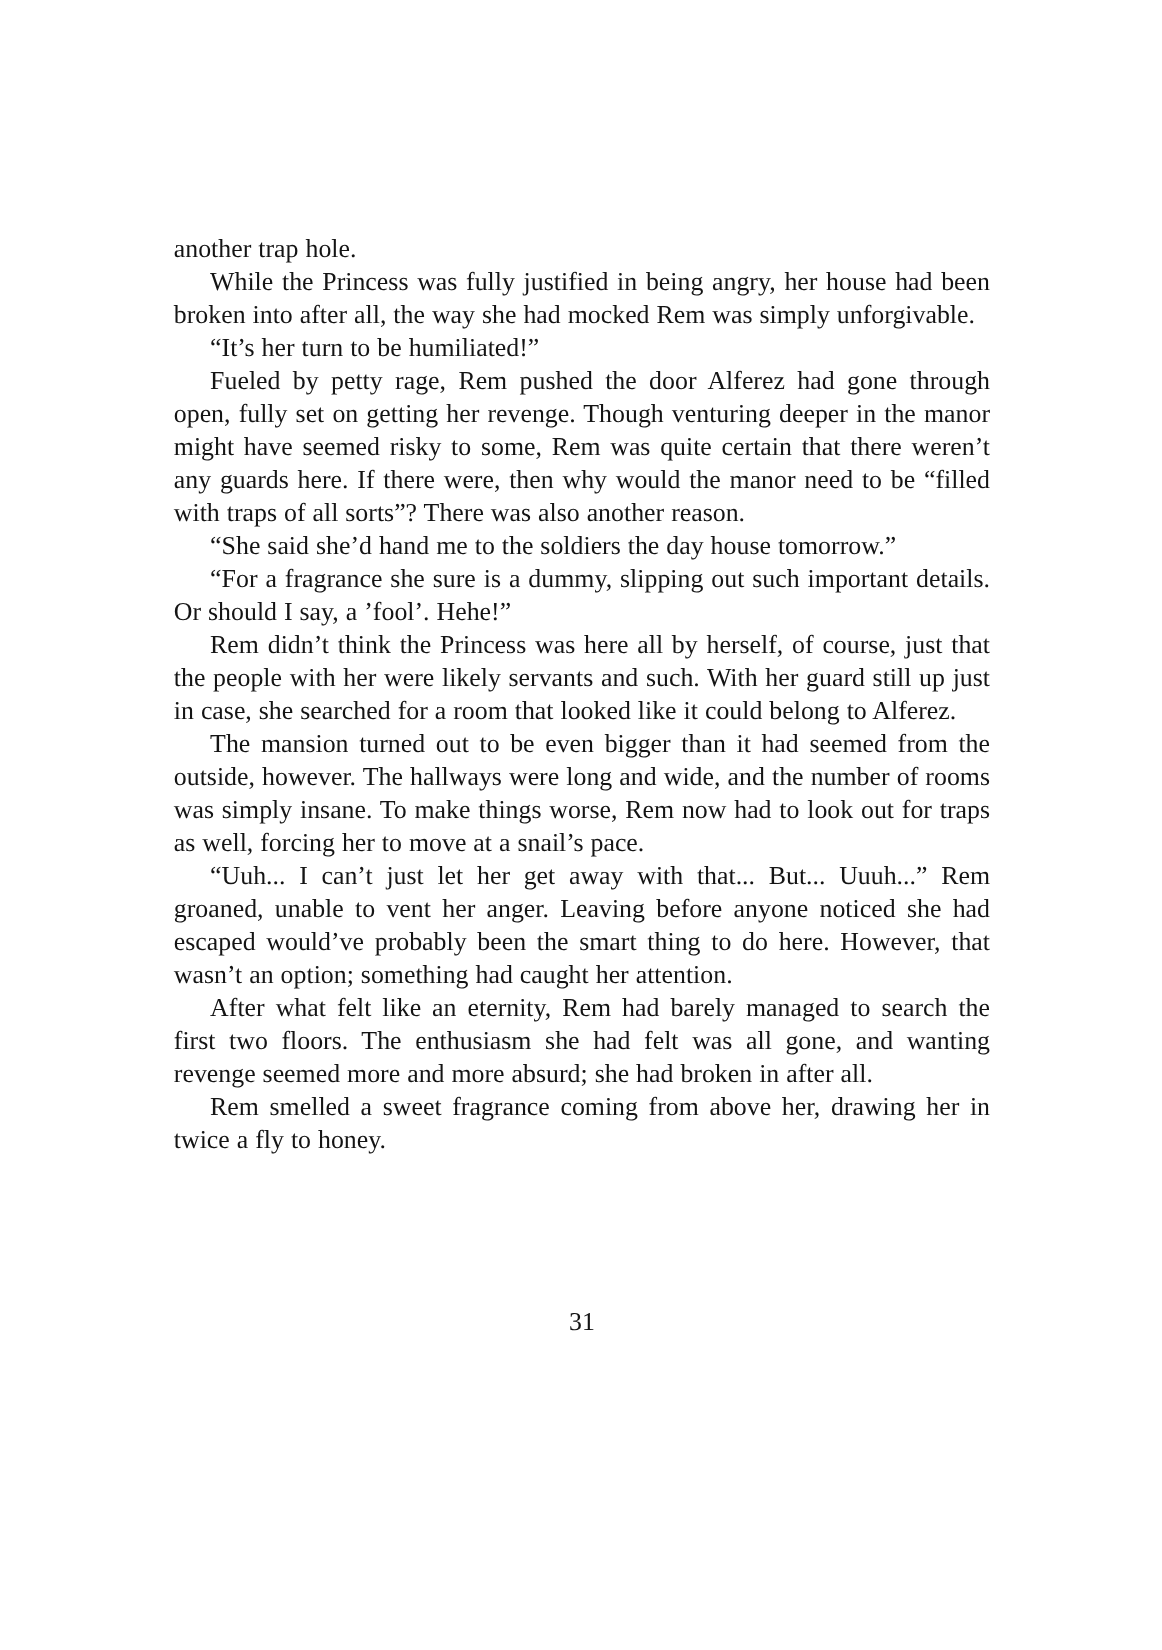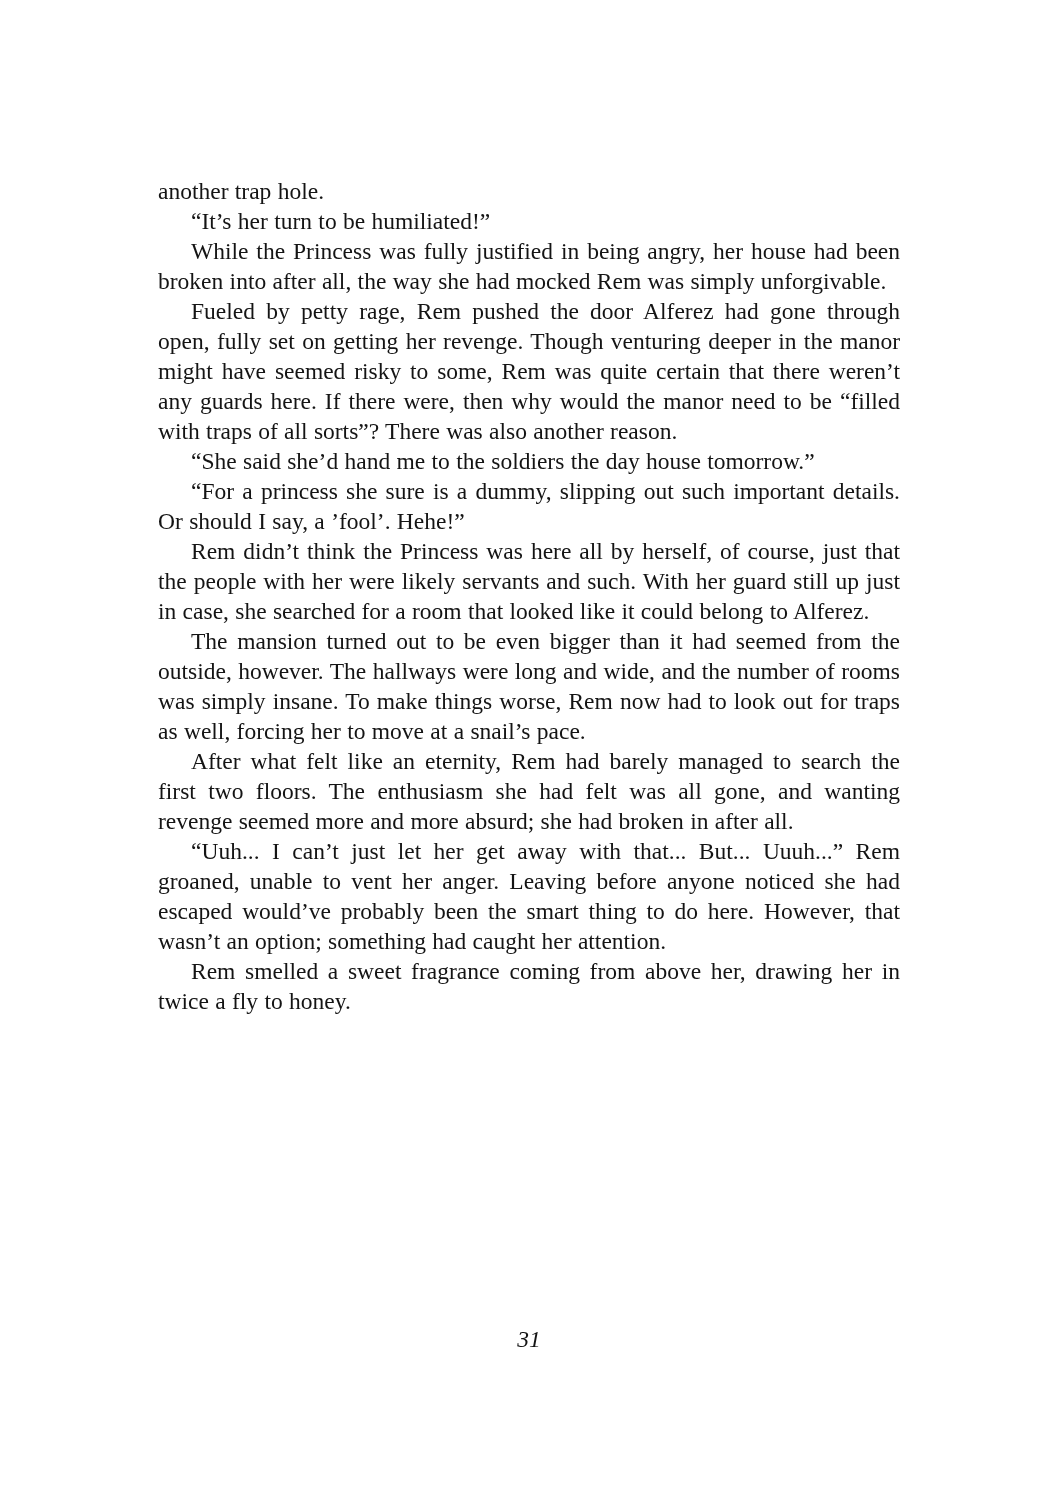--- a/index.html
+++ b/index.html
@@ -24,42 +24,42 @@
     text-align: justify;
   }
   .text-block p {
     margin: 0;
     padding: 0;
     text-indent: 33px;
     word-spacing: 0.02em;
   }
   .text-block p.continuation {
     text-indent: 0;
+    margin-top: 36px;
   }
   .page-number {
     position: absolute;
     left: 158px;
-    top: 1324px;
+    top: 1187px;
     width: 742px;
     font-size: 23.5px;
     line-height: 30px;
     text-align: center;
-    font-style: italic;
   }
 </style>
 </head>
 <body>
 
 <div class="text-block">
   <p class="continuation">another trap hole.</p>
+  <p>While the Princess was fully justified in being angry, her house had been broken into after all, the way she had mocked Rem was simply unforgivable.</p>
   <p>“It’s her turn to be humiliated!”</p>
-  <p>While the Princess was fully justified in being angry, her house had been broken into after all, the way she had mocked Rem was simply unforgivable.</p>
   <p>Fueled by petty rage, Rem pushed the door Alferez had gone through open, fully set on getting her revenge. Though venturing deeper in the manor might have seemed risky to some, Rem was quite certain that there weren’t any guards here. If there were, then why would the manor need to be “filled with traps of all sorts”? There was also another reason.</p>
   <p>“She said she’d hand me to the soldiers the day house tomorrow.”</p>
-  <p>“For a princess she sure is a dummy, slipping out such important details. Or should I say, a ’fool’. Hehe!”</p>
+  <p>“For a fragrance she sure is a dummy, slipping out such important details. Or should I say, a ’fool’. Hehe!”</p>
   <p>Rem didn’t think the Princess was here all by herself, of course, just that the people with her were likely servants and such. With her guard still up just in case, she searched for a room that looked like it could belong to Alferez.</p>
   <p>The mansion turned out to be even bigger than it had seemed from the outside, however. The hallways were long and wide, and the number of rooms was simply insane. To make things worse, Rem now had to look out for traps as well, forcing her to move at a snail’s pace.</p>
+  <p>“Uuh... I can’t just let her get away with that... But... Uuuh...” Rem groaned, unable to vent her anger. Leaving before anyone noticed she had escaped would’ve probably been the smart thing to do here. However, that wasn’t an option; something had caught her attention.</p>
   <p>After what felt like an eternity, Rem had barely managed to search the first two floors. The enthusiasm she had felt was all gone, and wanting revenge seemed more and more absurd; she had broken in after all.</p>
-  <p>“Uuh... I can’t just let her get away with that... But... Uuuh...” Rem groaned, unable to vent her anger. Leaving before anyone noticed she had escaped would’ve probably been the smart thing to do here. However, that wasn’t an option; something had caught her attention.</p>
   <p>Rem smelled a sweet fragrance coming from above her, drawing her in twice a fly to honey.</p>
 </div>
 
 <div class="page-number">31</div>
 
 </body></html>

